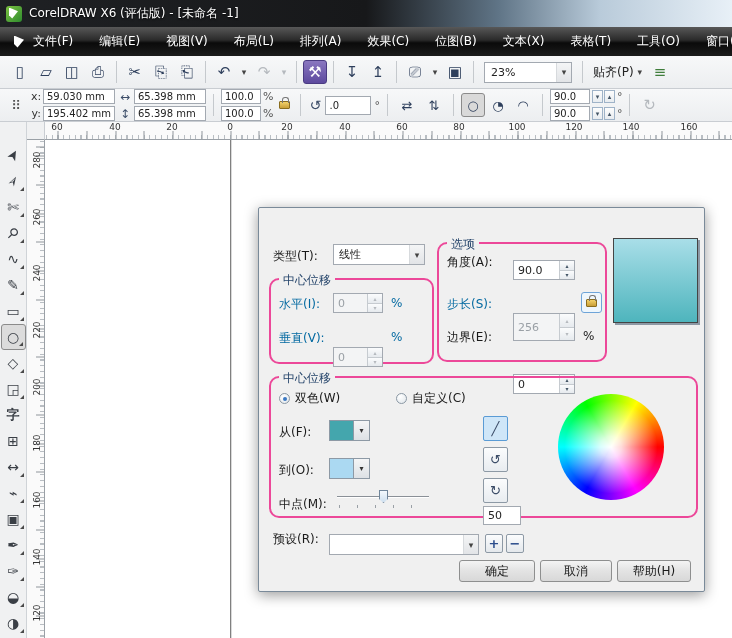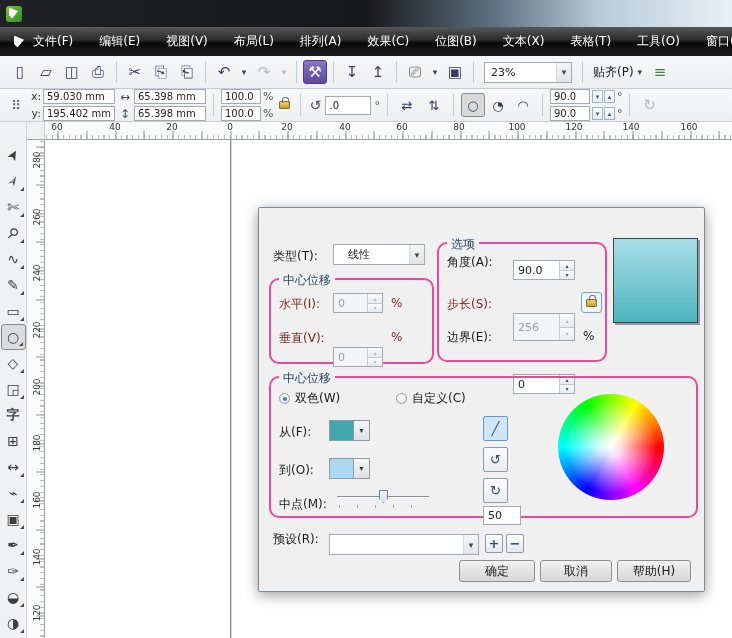--- a/index.html
+++ b/index.html
@@ -76,21 +76,21 @@
   #page-edge{position:absolute;left:185px;top:0;width:1px;height:498px;background:#808080;box-shadow:1px 0 0 #d9d9d9}
 
   
   #dialog{position:absolute;left:258px;top:207px;width:447px;height:385px;background:#f0f0f0;
     border:1px solid #7a8a99;box-shadow:0 3px 14px rgba(0,0,0,.4);border-radius:2px}
   #dlg-title{height:21px;background:linear-gradient(#fdfeff,#e6edf4 45%,#d3dfe9);border-bottom:1px solid #c2ccd6;display:flex;align-items:center;padding:0 5px 0 9px;border-radius:2px 2px 0 0}
   #dlg-title .t{font-size:12px;color:#1a1a1a}
   #dlg-close{margin-left:auto;width:21px;height:15px;border:1px solid #8d99a5;border-radius:2px;background:linear-gradient(#fcfdfe,#dfe6ee);display:flex;align-items:center;justify-content:center;font-size:10px;color:#333;cursor:default}
   .abs{position:absolute}
   .lab{font-size:12px;color:#1a1a1a;white-space:nowrap}
-  .lab.dis{color:#7f1d1d}
+  .lab.dis{color:#0369a1}
   .grp{position:absolute;border:2px solid #ec4899;border-radius:10px}
   .grp>.cap{position:absolute;top:-8px;left:8px;background:#f0f0f0;padding:0 4px;font-size:12px;color:#26456b;white-space:nowrap}
   .field{background:#fff;border:1px solid #a3a9b1;font-size:11px;color:#222;display:flex;align-items:center;padding-left:4px;position:relative}
   .field.dis{background:#f3f4f5;color:#9aa0a6}
   .spinv{position:absolute;right:0;top:0;width:15px;height:100%;display:flex;flex-direction:column;border-left:1px solid #c6cbd0}
   .spinv span{flex:1;display:flex;align-items:center;justify-content:center;font-size:6px;color:#456;background:linear-gradient(#fbfcfd,#e6eaee);border-bottom:1px solid #c6cbd0}
   .spinv span:last-child{border-bottom:none}
   .spinv.dis span{color:#b5b9be}
   .radio{display:inline-flex;align-items:center;gap:5px}
   .radio .dot{width:11px;height:11px;border-radius:50%;border:1px solid #8b98a4;background:radial-gradient(circle at 35% 30%,#fff,#dfe5ea);position:relative}
@@ -112,20 +112,21 @@
   .btn.dis{color:#9aa0a6;border-color:#b8bcc0;background:linear-gradient(#f6f6f6,#ededed)}
   .pm{width:18px;height:19px;border:1px solid #8d99a5;border-radius:2px;background:linear-gradient(#fbfcfd,#e4e8ec);display:flex;align-items:center;justify-content:center;font-weight:bold;font-size:13px;color:#2b4d8c}
 </style>
 </head>
 <body>
 
 <div id="app">
 
   <div id="titlebar">
     <span class="logo"></span>
+    <span class="title">CorelDRAW X6 (评估版) - [未命名 -1]</span>
   </div>
 
   <div id="menubar">
     <span class="app-btn"></span>
   <span class="menu-item">文件(F)</span>
       <span class="menu-item">编辑(E)</span>
       <span class="menu-item">视图(V)</span>
       <span class="menu-item">布局(L)</span>
       <span class="menu-item">排列(A)</span>
       <span class="menu-item">效果(C)</span>
@@ -379,21 +380,21 @@
       </div>
     </div>
 
   <div id="canvas">
     <div id="page-edge"></div>
 
     <div id="dialog" style="left:213px;top:67px">
 
       <span class="abs lab" style="left:14px;top:40px">类型(T):</span>
       <span class="abs combo" style="left:74px;top:36px;width:92px">
-        <span style="padding-left:14px">线性</span>
+        <span style="padding-left:5px">线性</span>
         <span class="arr">▾</span>
       </span>
 
       <div class="grp" style="left:10px;top:70px;width:165px;height:86px">
         <span class="cap">中心位移</span>
         <span class="abs lab dis" style="left:8px;top:16px">水平(I):</span>
         <span class="abs field dis" style="left:62px;top:13px;width:50px;height:20px">
           <span>0</span>
           <span class="spinv dis">
               <span>▴</span>

